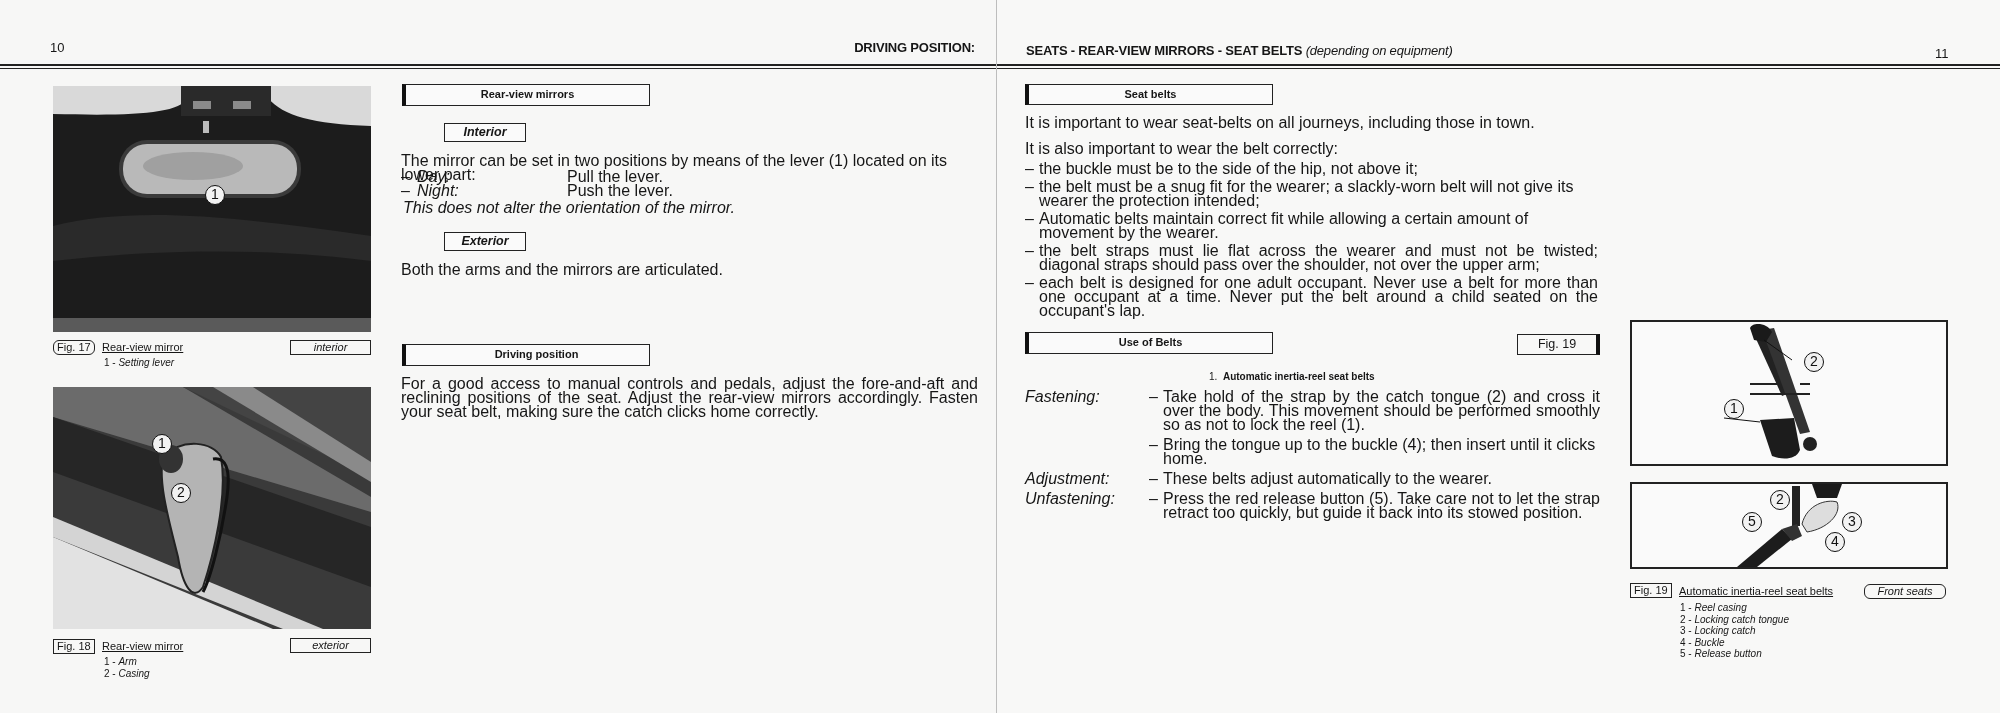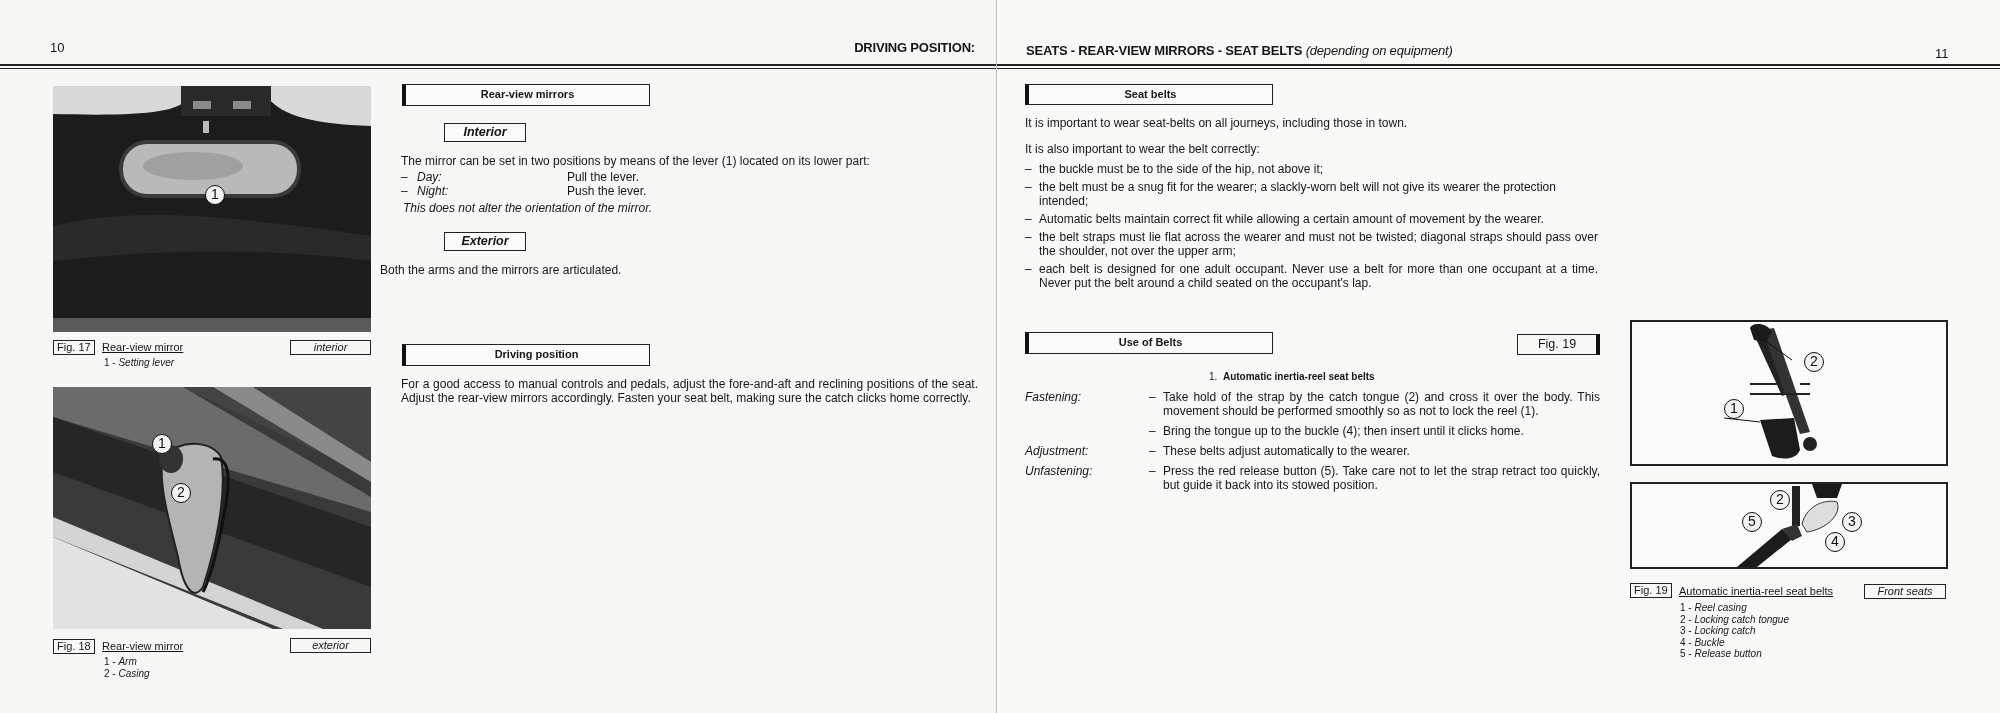--- a/index.html
+++ b/index.html
@@ -11,21 +11,21 @@
   .gutter { position: absolute; left: 996px; top: 0; width: 2px; height: 713px; background: #bdbdbd; }
 
   .abs { position: absolute; }
   .pgnum { font-size: 13px; }
   .hdr { font-size: 13px; font-weight: bold; letter-spacing: -0.2px; }
   .hdr i { font-weight: normal; font-style: italic; }
   .rule { position: absolute; height: 5px; border-top: 2px solid #222; border-bottom: 1px solid #222; }
 
   .boxhead { position: absolute; border: 1px solid #222; border-left: 4px solid #111; font-weight: bold; font-size: 11px; text-align: center; line-height: 19px; background: #fafafa; }
   .subhead { position: absolute; border: 1px solid #222; font-weight: bold; font-style: italic; font-size: 12.5px; text-align: center; line-height: 17px; background: #fafafa; }
-  .txt { position: absolute; font-size: 12px; line-height: 14px; }
+  .txt { position: absolute; font-size: 16px; line-height: 14px; }
   .txt.j { text-align: justify; }
   .it { font-style: italic; }
   .row { display: flex; }
   .dash { width: 14px; flex: none; }
   ul.bl { list-style: none; }
   ul.bl li { display: flex; margin-bottom: 4px; }
 
   .photo { position: absolute; overflow: hidden; background: #1a1a1a; }
   .callout { position: absolute; width: 20px; height: 20px; border-radius: 50%; border: 1.5px solid #111; background: #f2f2f2; font-size: 14px; line-height: 17px; text-align: center; color: #111; }
 
@@ -53,21 +53,21 @@
       <rect x="180" y="15" width="18" height="8" fill="#8a8a8a"></rect>
       <rect x="150" y="35" width="6" height="12" fill="#bbb"></rect>
       <rect x="66" y="54" width="182" height="58" rx="28" fill="#3a3a3a"></rect>
       <rect x="70" y="58" width="174" height="50" rx="24" fill="#b9b9b9"></rect>
       <ellipse cx="140" cy="80" rx="50" ry="14" fill="#a0a0a0"></ellipse>
       <path d="M0 140 C80 120 180 130 318 150 V175 C200 160 90 165 0 175 Z" fill="#2a2a2a"></path>
       <rect x="0" y="232" width="318" height="14" fill="#5a5a5a"></rect>
     </svg>
     <div class="callout" style="left:152px; top:99px;">1</div>
   </div>
-  <div class="figlabel" style="left:53px; top:340px;">Fig. 17</div>
+  <div class="figlabel" style="left:53px; top:340px;border-radius:6px;">Fig. 17</div>
   <div class="figtitle" style="left:102px; top:341px;">Rear-view mirror</div>
   <div class="figtag" style="left:290px; top:340px; width:81px;">interior</div>
   <div class="legend" style="left:104px; top:357px;">
     <div><span>1</span> - <i>Setting lever</i></div>
   </div>
 
   <div class="photo" style="left:53px; top:387px; width:318px; height:242px;">
     <svg width="318" height="242" viewBox="0 0 318 242">
       <rect width="318" height="242" fill="#3a3a3a"></rect>
       <polygon points="0,0 130,0 318,110 318,125 0,30" fill="#6b6b6b"></polygon>
@@ -101,21 +101,21 @@
       <span>Pull the lever.</span>
     </div>
     <div class="row">
       <span class="dash">–</span>
       <span class="it" style="width:150px; margin-left:2px;">Night:</span>
       <span>Push the lever.</span>
     </div>
   </div>
   <div class="txt it" style="left:403px; top:201px; width:500px;">This does not alter the orientation of the mirror.</div>
   <div class="subhead" style="left:444px; top:232px; width:82px; height:19px;">Exterior</div>
-  <div class="txt" style="left:380px; top:263px; width:500px;">Both the arms and the mirrors are articulated.</div>
+  <div class="txt" style="left:401px; top:263px; width:500px;">Both the arms and the mirrors are articulated.</div>
 
   <div class="boxhead" style="left:402px; top:344px; width:248px; height:22px;padding-left:18px;">Driving position</div>
   <div class="txt j" style="left:401px; top:377px; width:577px;">For a good access to manual controls and pedals, adjust the fore-and-aft and reclining positions of the seat.   Adjust the rear-view mirrors accordingly.   Fasten your seat belt, making sure the catch clicks home correctly.</div>
 </div>
 
 <div class="gutter"></div>
 
 <div class="page right">
   <div class="abs hdr" style="left:29px; top:43px;">
     <span>SEATS - REAR-VIEW MIRRORS - SEAT BELTS</span> <i>(depending on equipment)</i>
@@ -202,21 +202,21 @@
       <path d="M150 45 L165 40 L170 52 L160 57 Z" fill="#333"></path>
     </svg>
     <div class="callout" style="left:138px; top:6px;">2</div>
     <div class="callout" style="left:210px; top:28px;">3</div>
     <div class="callout" style="left:193px; top:48px;">4</div>
     <div class="callout" style="left:110px; top:28px;">5</div>
   </div>
 
   <div class="figlabel" style="left:633px; top:583px;">Fig. 19</div>
   <div class="figtitle" style="left:682px; top:585px;">Automatic inertia-reel seat belts</div>
-  <div class="figtag" style="left:867px; top:584px; width:82px;">Front seats</div>
+  <div class="figtag" style="left:867px; top:584px; width:82px;border-radius:6px;">Front seats</div>
   <div class="legend" style="left:683px; top:602px;">
     <div><span>1</span> - <i>Reel casing</i></div>
     <div><span>2</span> - <i>Locking catch tongue</i></div>
     <div><span>3</span> - <i>Locking catch</i></div>
     <div><span>4</span> - <i>Buckle</i></div>
     <div><span>5</span> - <i>Release button</i></div>
   </div>
 </div>
 
 </body></html>

